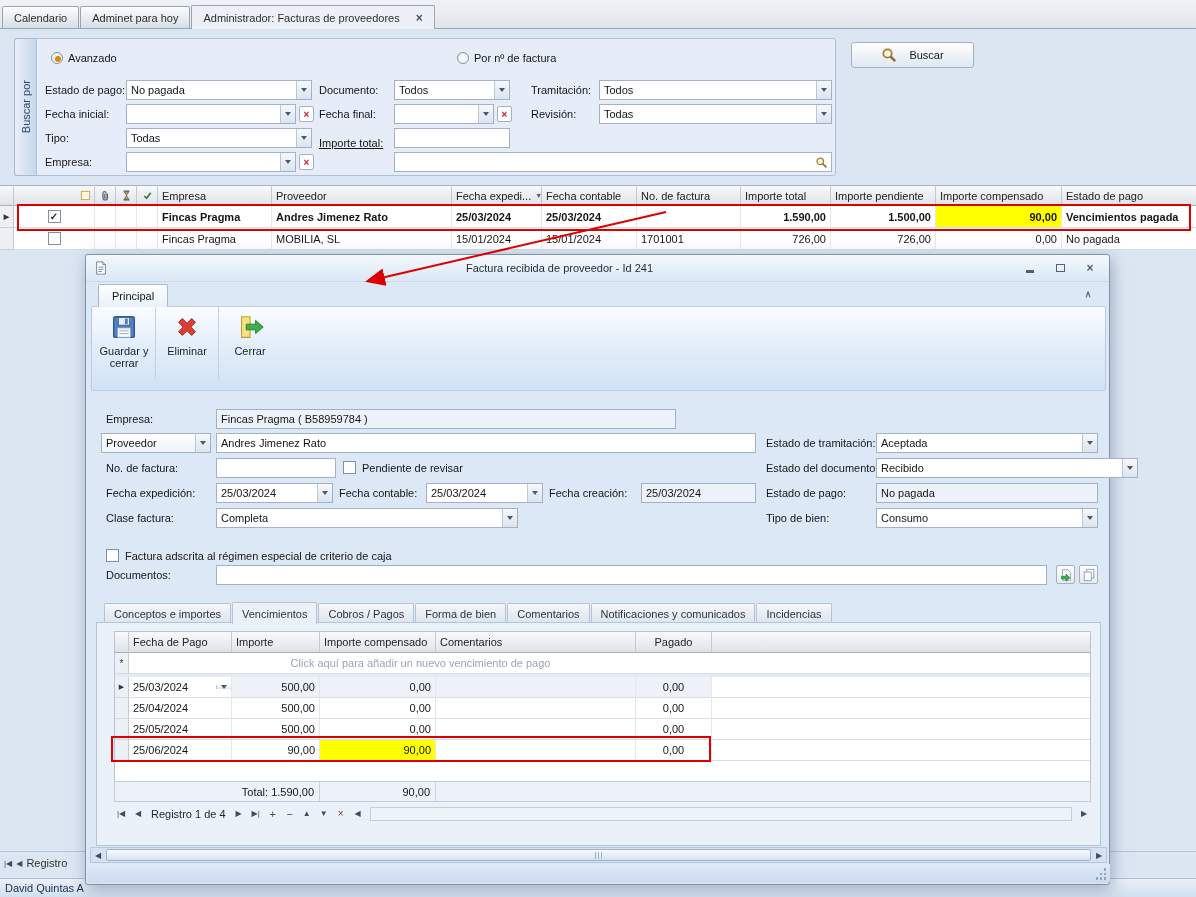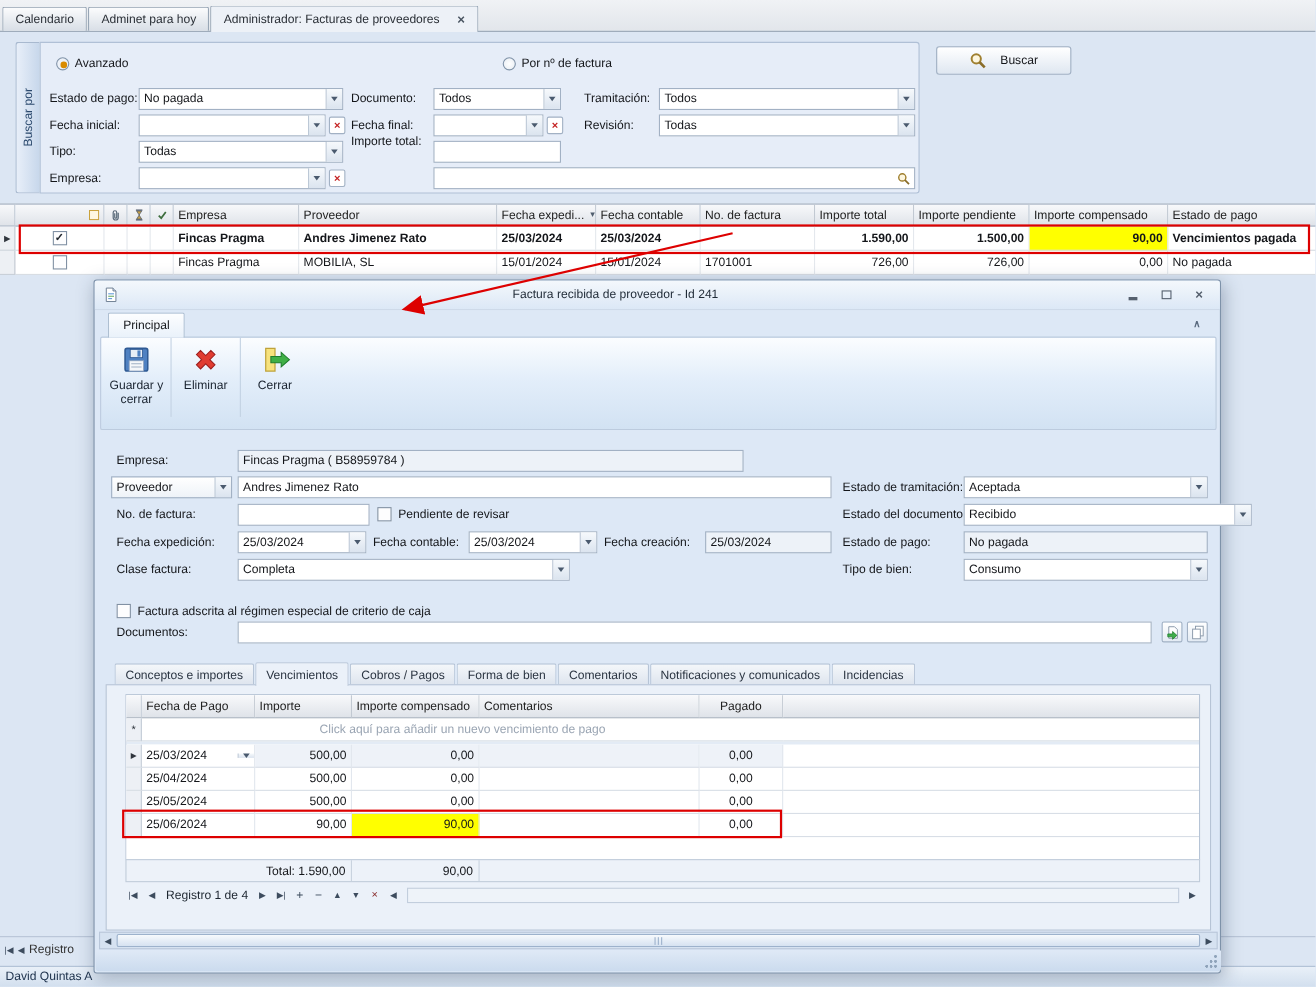--- a/index.html
+++ b/index.html
@@ -202,21 +202,21 @@
           </span>
       </div>
 
       <span class="flbl" style="left:8px;top:93px;">Tipo:</span>
       <div class="combo" style="left:89px;top:89px;width:186px;">
         <span class="ctxt">Todas</span>
         <span class="dd">
             <span class="arr"></span>
           </span>
       </div>
-      <span class="flbl" style="left:282px;top:84px;">Importe total:</span>
+      <span class="flbl" style="left:282px;top:98px;text-decoration:underline;">Importe total:</span>
       <div class="tinput" style="left:357px;top:89px;width:116px;">
         <span class="ctxt"></span>
       </div>
 
       <span class="flbl" style="left:8px;top:117px;">Empresa:</span>
       <div class="combo" style="left:89px;top:113px;width:170px;">
         <span class="ctxt"></span>
         <span class="dd">
             <span class="arr"></span>
           </span>

